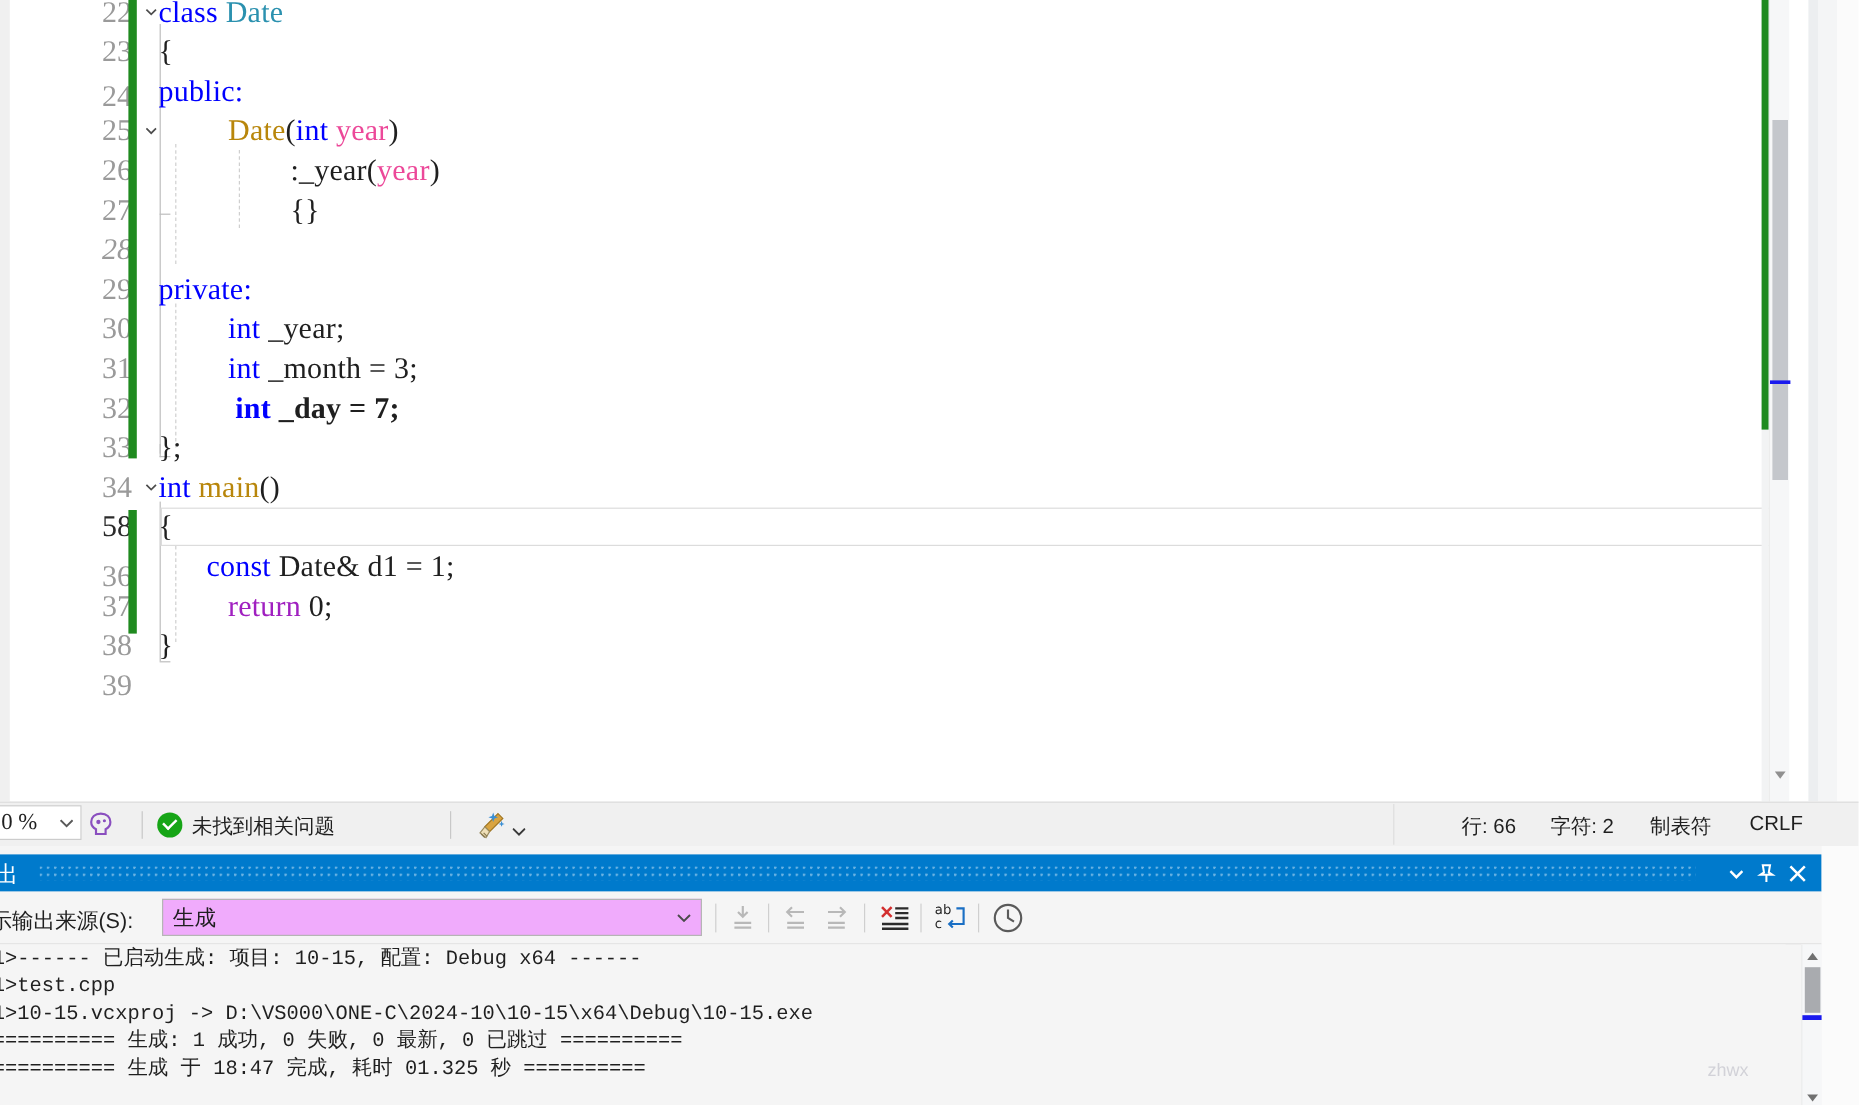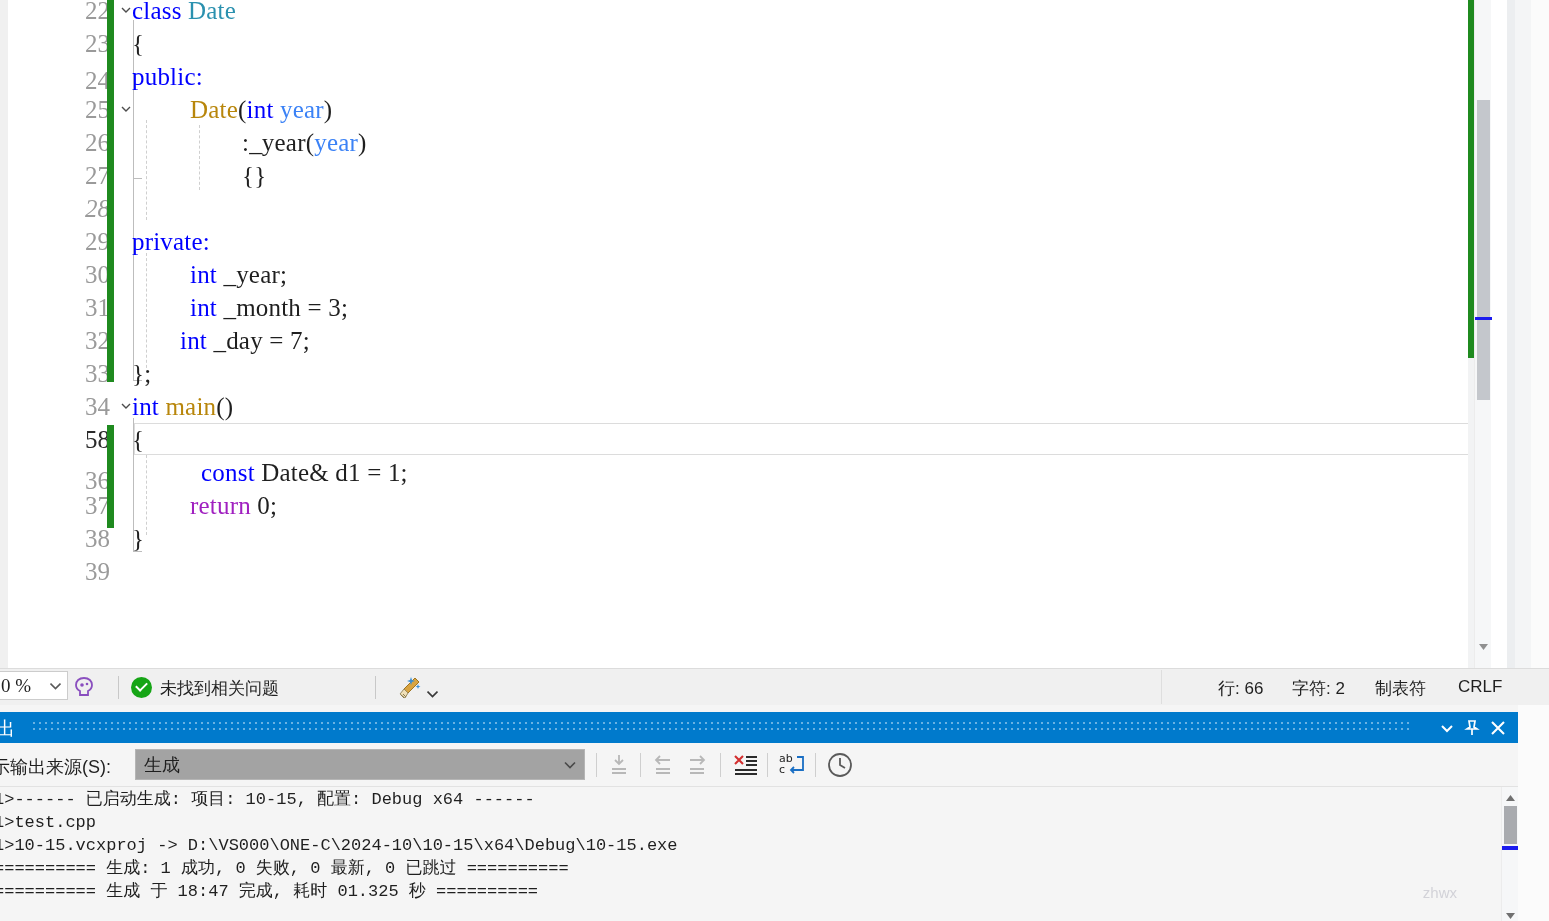--- a/index.html
+++ b/index.html
@@ -93,21 +93,21 @@
     line-height: 33px;
     white-space: pre;
     font-family: "Liberation Serif", serif;
     font-size: 25px;
     color: #1f1f1f;
     letter-spacing: 0.2px;
   }
   .kw    { color: #0000ff; }
   .type  { color: #2b91af; }
   .ctor  { color: #b8860b; }
-  .param { color: #3b82f6; }
+  .param { color: #ec4899; }
   .plain { color: #1f1f1f; }
   .ctl   { color: #a020c0; }
 
   
   #cur-line-box {
     position: absolute;
     left: 134px;
     top: 423px;
     width: 1347px;
     height: 32px;
@@ -313,21 +313,21 @@
     left: -8px; top: 12px;
     font-family: "Liberation Sans", sans-serif;
     font-size: 18px;
     color: #1f1f1f;
     white-space: nowrap;
   }
   #out-src-combo {
     position: absolute;
     left: 135px; top: 6px;
     width: 450px; height: 31px;
-    background: #a3a3a3;
+    background: #f0abfc;
     border: 1px solid #b5b5b5;
     box-sizing: border-box;
     display: flex;
     align-items: center;
     padding: 0 8px;
     justify-content: space-between;
   }
   #out-src-value {
     font-family: "Liberation Sans", sans-serif;
     font-size: 18px;
@@ -486,25 +486,25 @@
         <div class="code-line" style="top: -6px; left: 132px;"><span class="kw">class</span><span class="plain"> </span><span class="type">Date</span></div>
         <div class="code-line" style="top: 27px; left: 132px;"><span class="plain">{</span></div>
         <div class="code-line" style="top: 60px; left: 132px;"><span class="kw">public</span><span class="kw">:</span></div>
         <div class="code-line" style="top: 93px; left: 190px;"><span class="ctor">Date</span><span class="plain">(</span><span class="kw">int</span><span class="plain"> </span><span class="param">year</span><span class="plain">)</span></div>
         <div class="code-line" style="top: 126px; left: 242px;"><span class="plain">:_year</span><span class="plain">(</span><span class="param">year</span><span class="plain">)</span></div>
         <div class="code-line" style="top: 159px; left: 242px;"><span class="plain">{}</span></div>
         <div class="code-line" style="top: 192px; left: 132px;"></div>
         <div class="code-line" style="top: 225px; left: 132px;"><span class="kw">private</span><span class="kw">:</span></div>
         <div class="code-line" style="top: 258px; left: 190px;"><span class="kw">int</span><span class="plain"> _year;</span></div>
         <div class="code-line" style="top: 291px; left: 190px;"><span class="kw">int</span><span class="plain"> _month = 3;</span></div>
-        <div class="code-line" style="top: 324px; left: 180px;"><span class="kw">int</span><span class="plain"> _day = 7;</span></div>
+        <div class="code-line" style="top: 324px; left: 196px; font-weight: bold;"><span class="kw">int</span><span class="plain"> _day = 7;</span></div>
         <div class="code-line" style="top: 357px; left: 132px;"><span class="plain">};</span></div>
         <div class="code-line" style="top: 390px; left: 132px;"><span class="kw">int</span><span class="plain"> </span><span class="ctor">main</span><span class="plain">()</span></div>
         <div class="code-line" style="top: 423px; left: 132px;"><span class="plain">{</span></div>
-        <div class="code-line" style="top: 456px; left: 201px;"><span class="kw">const</span><span class="plain"> Date&amp; d1 = 1;</span></div>
+        <div class="code-line" style="top: 456px; left: 172px;"><span class="kw">const</span><span class="plain"> Date&amp; d1 = 1;</span></div>
         <div class="code-line" style="top: 489px; left: 190px;"><span class="ctl">return</span><span class="plain"> 0;</span></div>
         <div class="code-line" style="top: 522px; left: 132px;"><span class="plain">}</span></div>
         <div class="code-line" style="top: 555px; left: 132px;"></div>
       </div>
 
     <div id="ed-change-strip"></div>
     <div id="ed-change-strip-green"></div>
     <div id="ed-right-strip"></div>
 
     <div id="ed-scroll">

